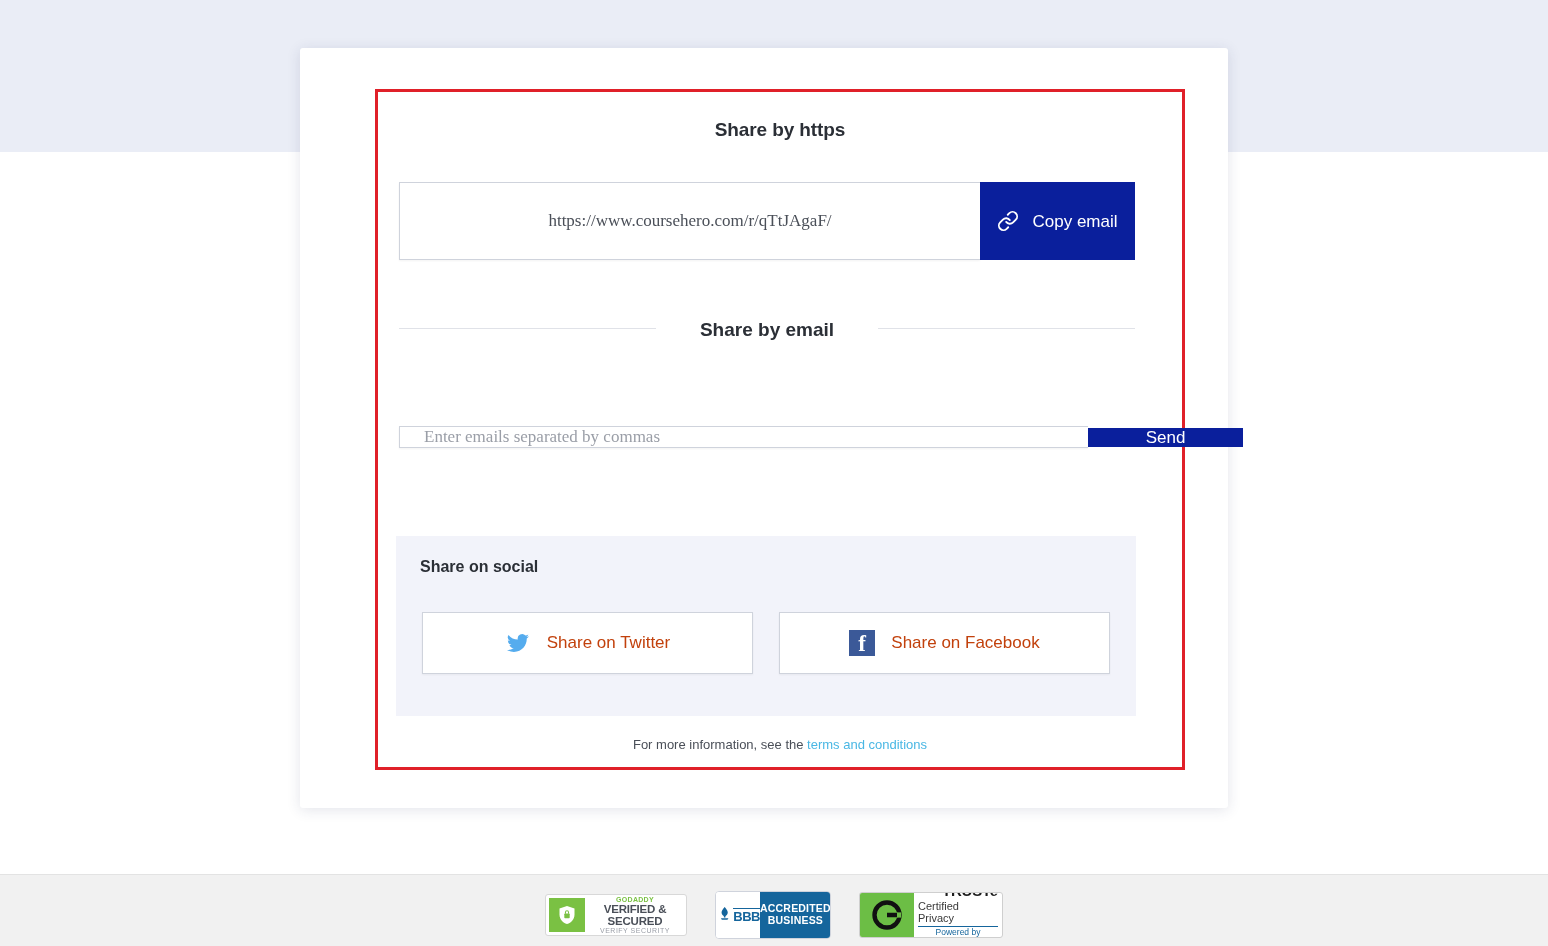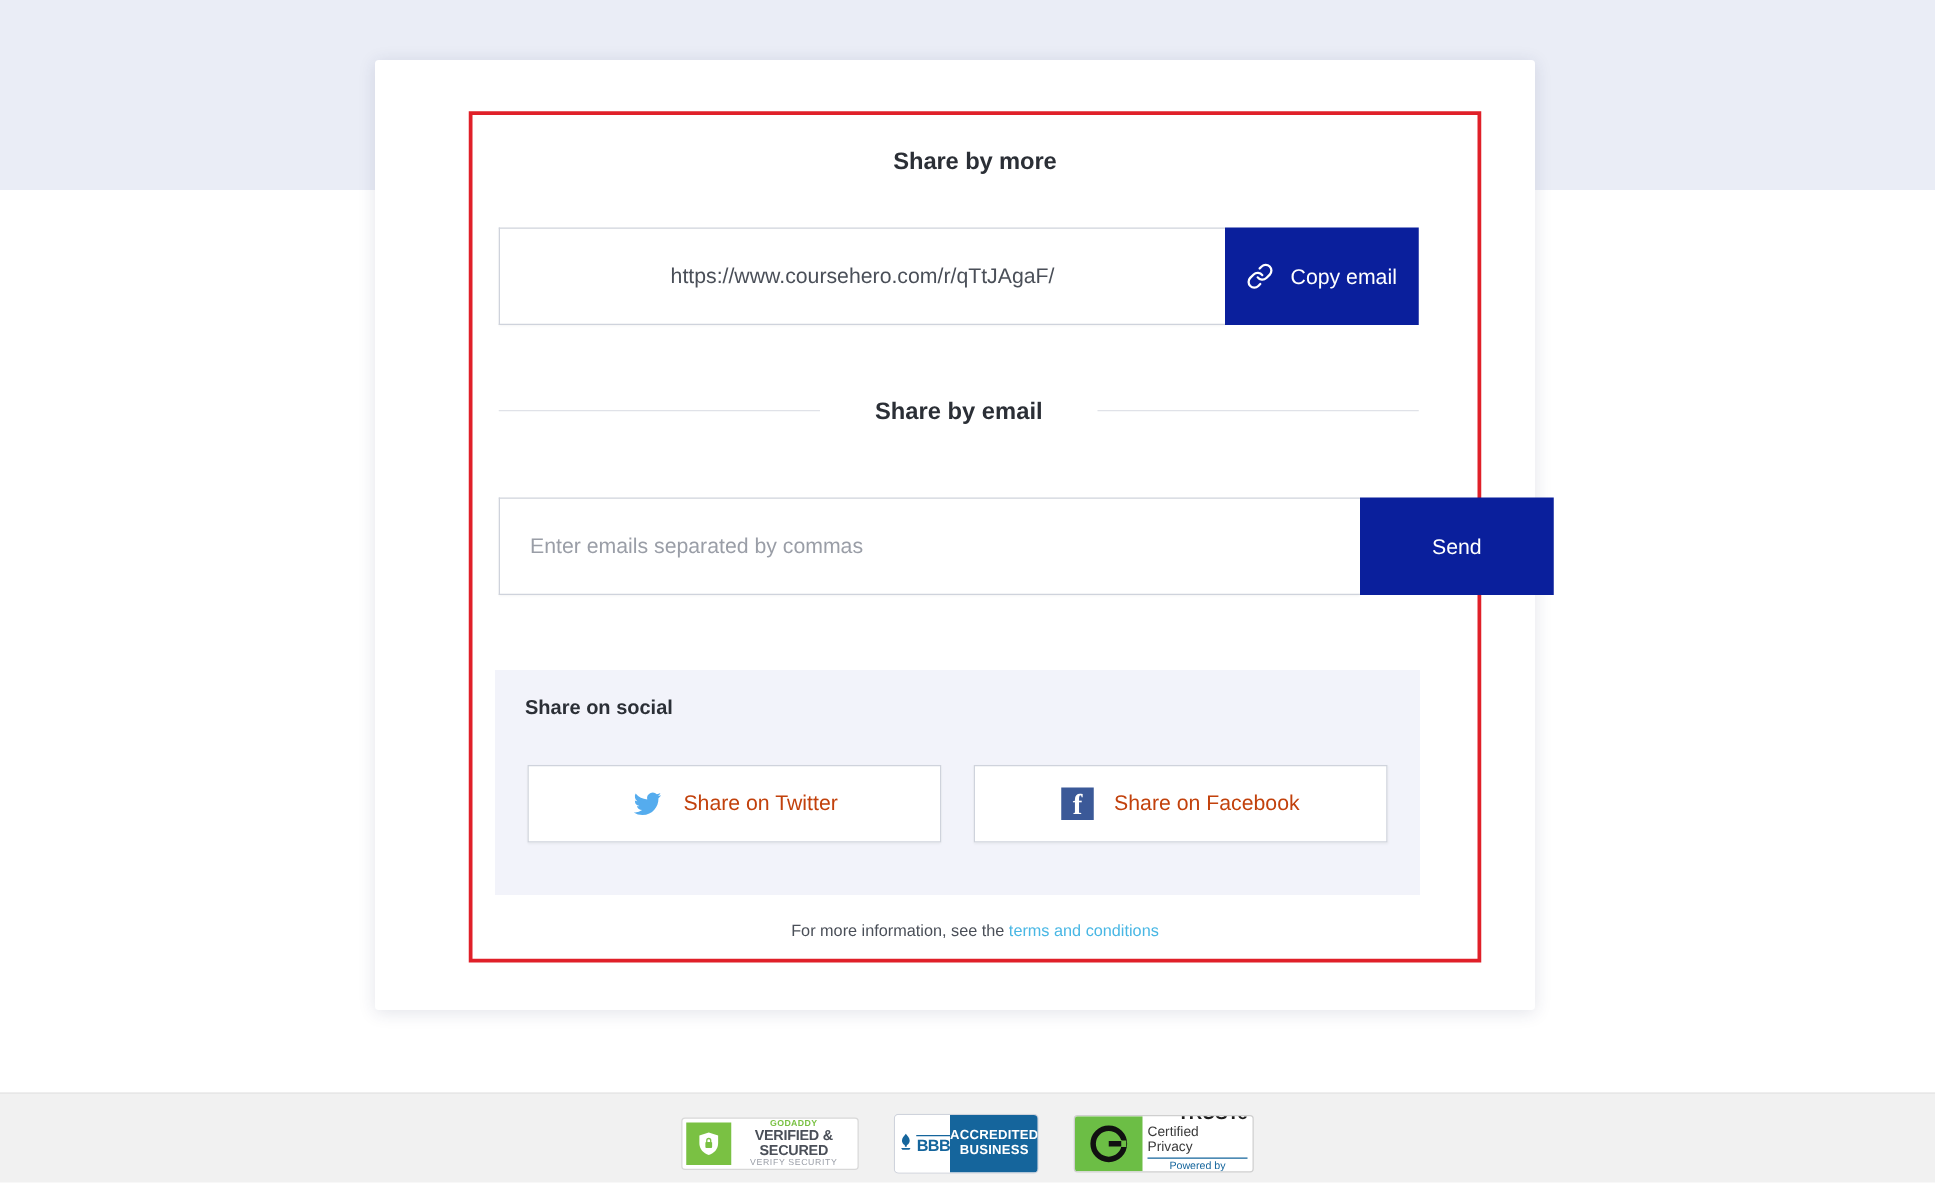--- a/index.html
+++ b/index.html
@@ -87,35 +87,37 @@
   }
   .link-row {
     left: 21px;
     top: 90px;
     width: 736px;
   }
   .email-row {
     left: 21px;
     top: 306px;
     width: 844px;
+    align-items: center;
   }
   .text-field {
     flex: 1 1 auto;
     border: 1px solid #cfd3dc;
     border-right: none;
     background: #ffffff;
     display: flex;
     align-items: center;
     justify-content: center;
     box-sizing: border-box;
     box-shadow: 0 1px 2px rgba(0,0,0,0.05);
     font-size: 17px;
     color: #4a4f58;
     overflow: hidden;
     white-space: nowrap;
+    font-family: Liberation Serif, serif;
   }
   .text-field.left-align {
     justify-content: flex-start;
     padding-left: 24px;
   }
   .text-field .placeholder {
     color: #9a9ea7;
     font-size: 17px;
   }
   .action-button {
@@ -371,21 +373,21 @@
 </head>
 <body>
 
 <div class="top-band"></div>
 <div class="mid-band"></div>
 
 <div class="modal-card">
 
   <div class="share-panel">
 
-    <div class="section-title share-by-link-title">Share by more</div>
+    <div class="section-title share-by-link-title">Share by https</div>
 
     <div class="input-row link-row">
       <div class="text-field">https://www.coursehero.com/r/qTtJAgaF/</div>
       <button class="action-button">
         <span class="link-icon">
           <svg width="22" height="22" viewBox="0 0 24 24" fill="none" stroke="#ffffff" stroke-width="2" stroke-linecap="round" stroke-linejoin="round">
             <path d="M10 13a5 5 0 0 0 7.54.54l3-3a5 5 0 0 0-7.07-7.07l-1.72 1.71"></path>
             <path d="M14 11a5 5 0 0 0-7.54-.54l-3 3a5 5 0 0 0 7.07 7.07l1.71-1.71"></path>
           </svg>
         </span>

